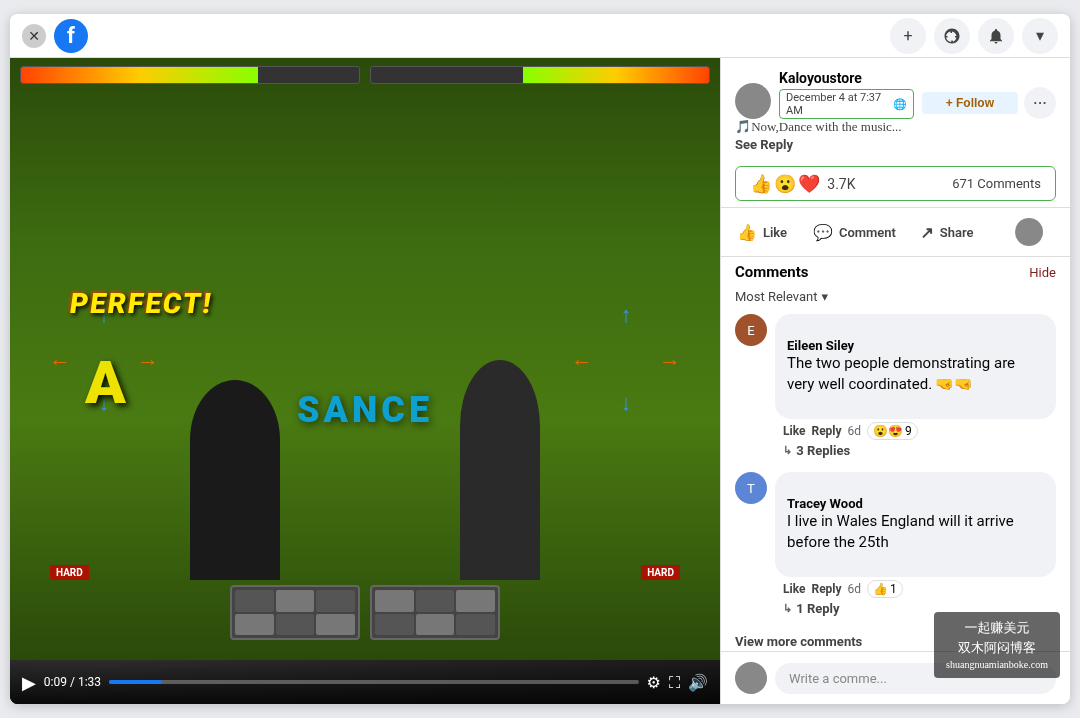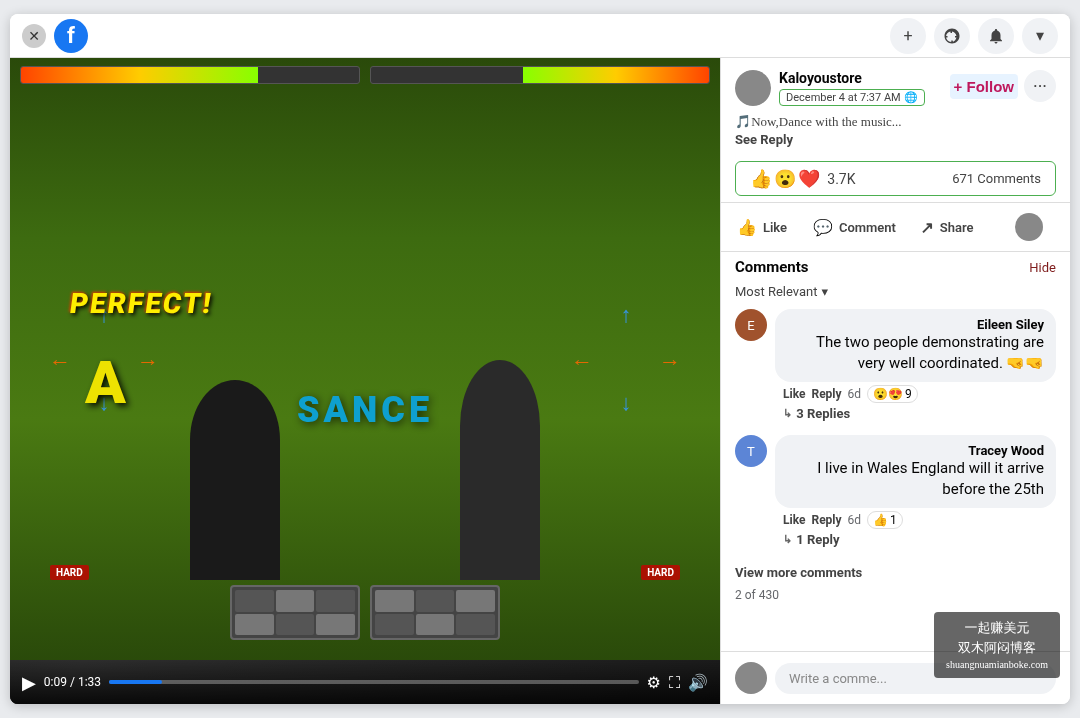--- a/index.html
+++ b/index.html
@@ -324,23 +324,23 @@
       background: #fff;
     }
 
     
     .post-header {
       padding: 12px 14px 8px;
       flex-shrink: 0;
     }
     .page-info {
       display: flex;
-      align-items: flex-start;
+      align-items: flex-end;
       gap: 8px;
-      margin-bottom: 8px;
+      margin-bottom: 0;
     }
     .page-avatar {
       width: 36px; height: 36px;
       background: #ccc;
       border-radius: 50%;
       flex-shrink: 0;
       overflow: hidden;
       display: flex; align-items: center; justify-content: center;
       font-size: 10px;
       color: #555;
@@ -364,25 +364,25 @@
       font-size: 11px;
       color: #444;
     }
     .page-actions {
       display: flex;
       align-items: center;
       gap: 6px;
     }
     .follow-btn {
       background: #e7f3ff;
-      color: #be185d;
+      color: #a16207;
       border: none;
       border-radius: 4px;
-      padding: 4px 4px;
-      font-size: 15px;
+      padding: 4px 24px;
+      font-size: 12px;
       font-weight: 600;
       cursor: pointer;
     }
     .more-btn {
       width: 32px; height: 32px;
       border-radius: 50%;
       background: #f0f2f5;
       display: flex; align-items: center; justify-content: center;
       cursor: pointer;
       font-size: 18px;
@@ -507,24 +507,23 @@
       background: #bbb;
       flex-shrink: 0;
       overflow: hidden;
     }
     .comment-body {
       flex: 1;
     }
     .comment-bubble {
       background: #f0f2f5;
       border-radius: 16px;
-      padding: 8px 12px;
+      padding: 24px 12px;
       display: inline-block;
       max-width: 100%;
-      text-align: right;
     }
     .commenter-name {
       font-size: 13px;
       font-weight: 700;
       color: #050505;
     }
     .comment-text {
       font-size: 15px;
       color: #050505;
       line-height: 1.4;

